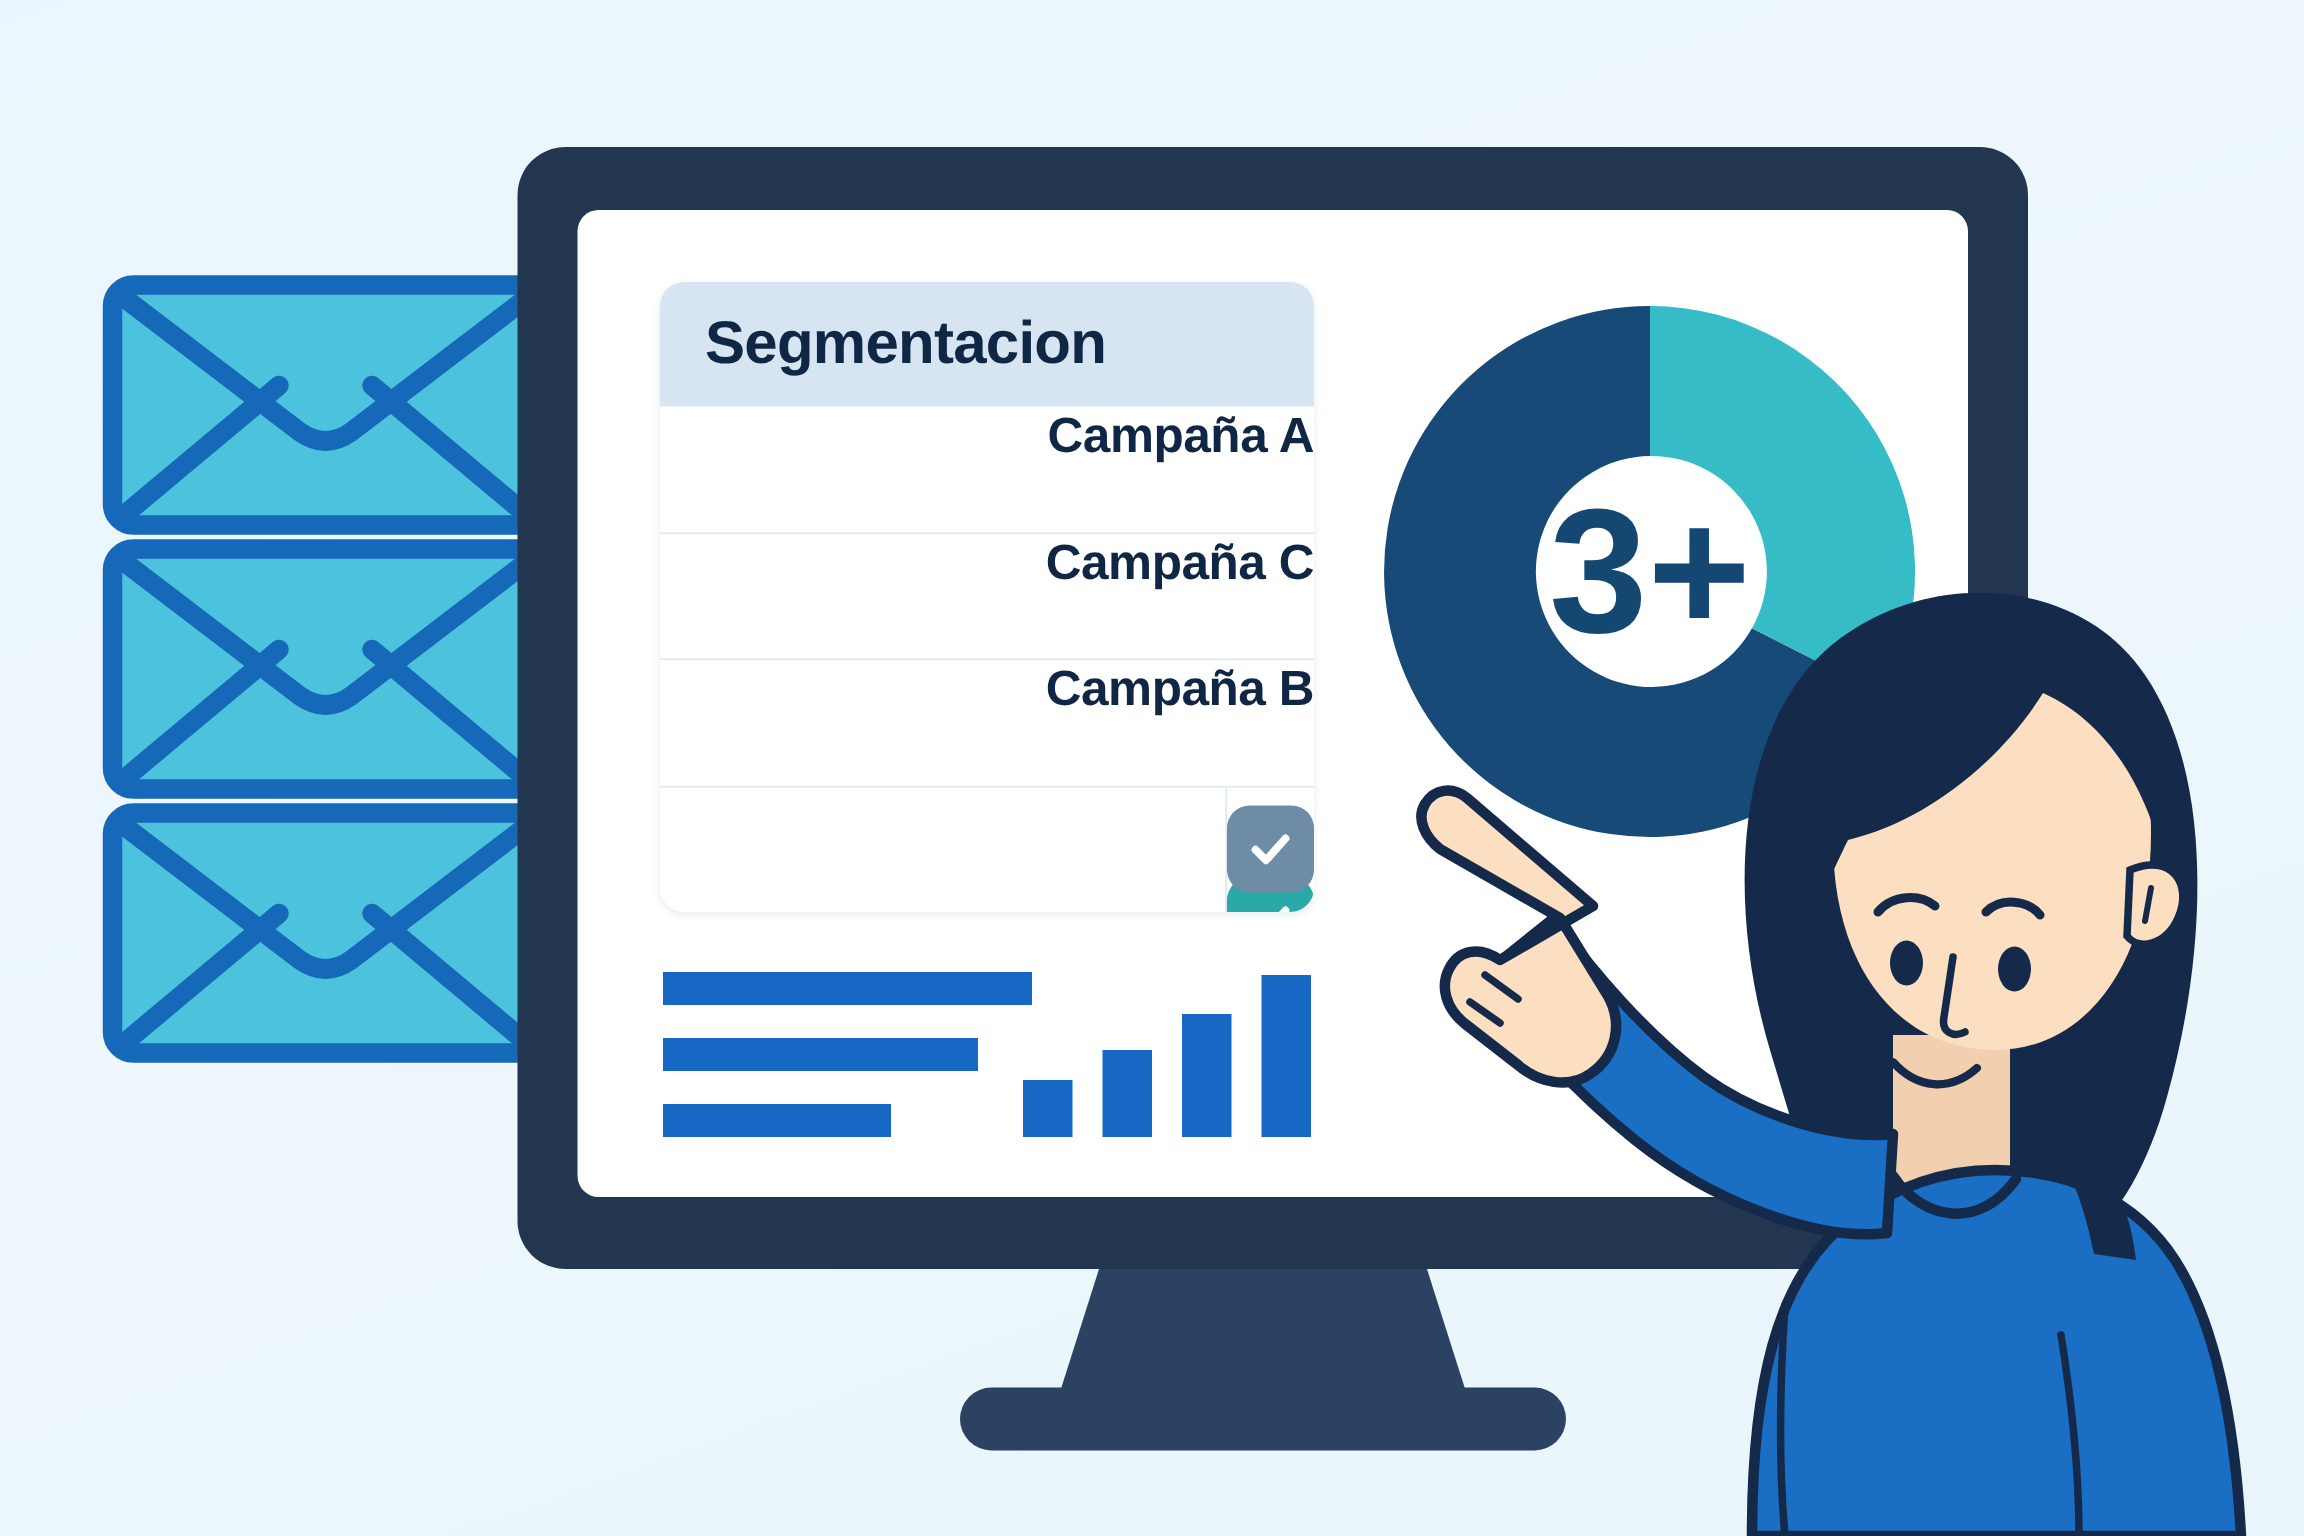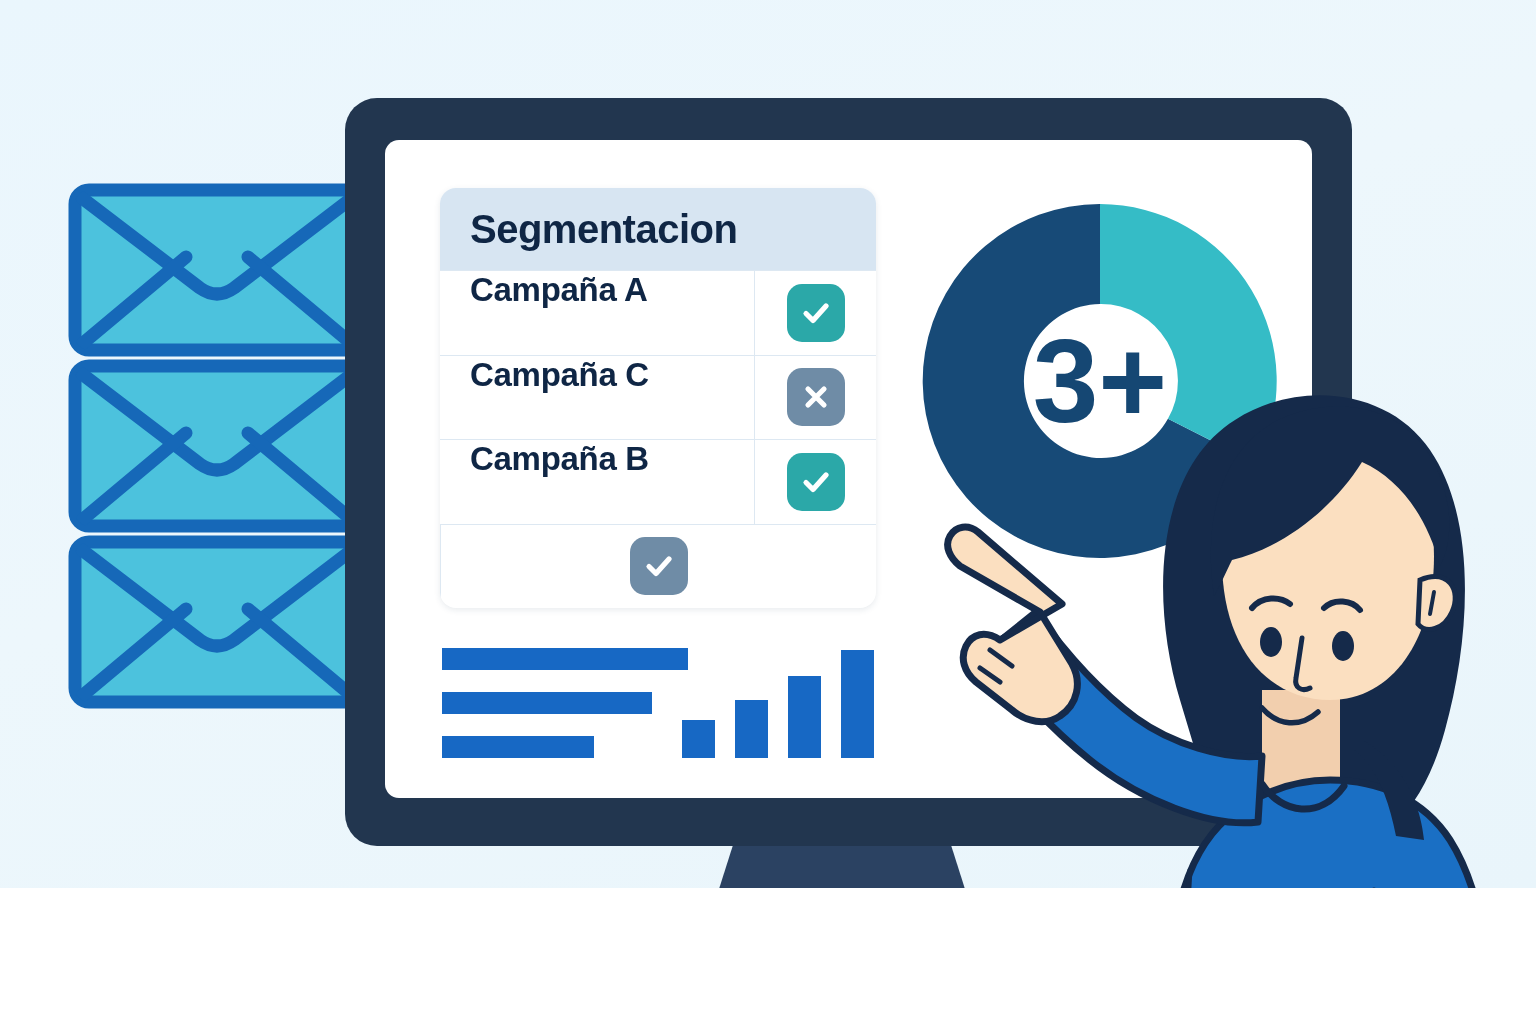--- a/index.html
+++ b/index.html
@@ -3,21 +3,21 @@
 <meta charset="utf-8">
 <style>
   html, body {
     margin: 0;
     padding: 0;
     background: #ffffff;
   }
   #stage {
     position: relative;
     width: 1536px;
-    height: 888px;
+    height: 1024px;
     overflow: hidden;
     background: #fef9c3;
     font-family: "Liberation Sans", sans-serif;
   }
   #bg-gradient {
     position: absolute;
     inset: 0;
     background: linear-gradient(160deg, #eaf6fd 0%, #edf7fc 45%, #e9f5fb 100%);
   }
   svg.full { position: absolute; left: 0; top: 0; width: 1536px; height: 1024px; }
@@ -45,23 +45,24 @@
   #table-header-title {
     font-size: 40px;
     font-weight: 700;
     color: #0f2645;
     letter-spacing: -0.5px;
     line-height: 1;
   }
   .table-row {
     height: 84.5px;
     display: flex;
-    align-items: flex-start;
+    align-items: flex-end;
     border-top: 1.5px solid #dde8f2;
     box-sizing: border-box;
+    flex-direction: column;
   }
   .table-row:first-of-type { border-top: none; }
   .row-label {
     flex: 0 0 314px;
     padding-left: 30px;
     box-sizing: border-box;
     font-size: 33px;
     font-weight: 700;
     color: #0f2645;
     letter-spacing: -0.3px;

